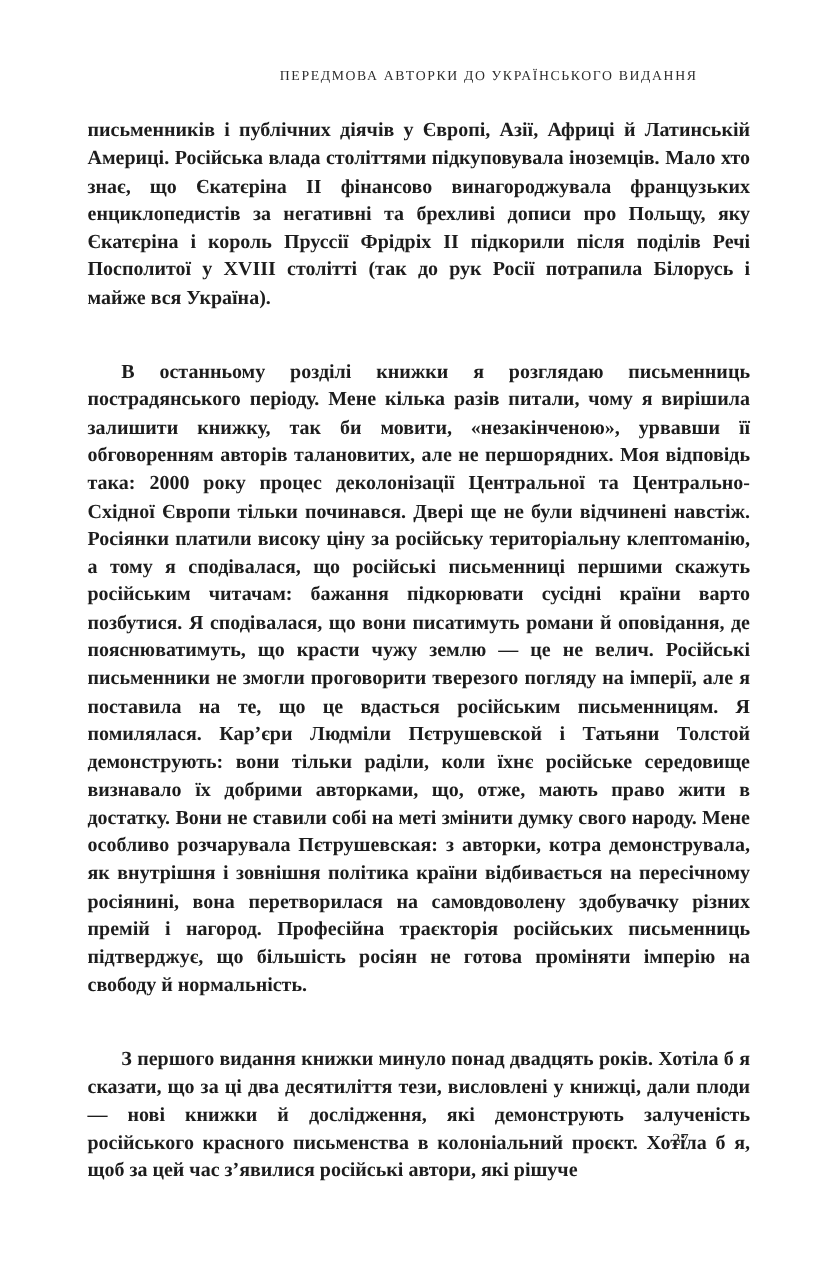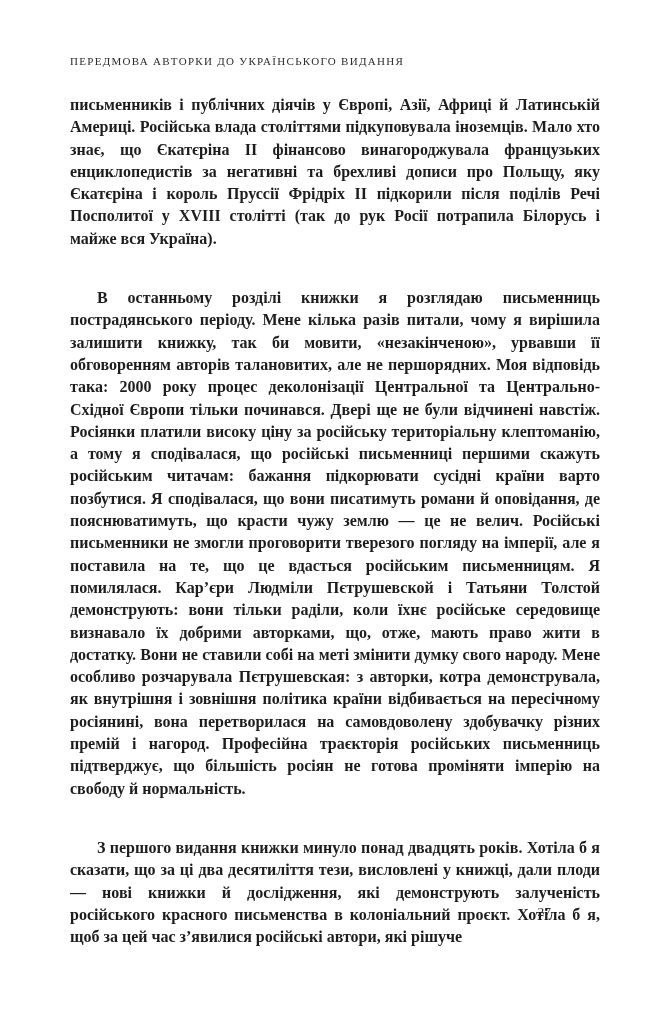--- a/index.html
+++ b/index.html
@@ -16,21 +16,21 @@
     position: absolute;
     inset: 0;
     padding: 55px 67px 0 70px;
     background: #ffffff;
   }
   .running-head {
     font-size: 11px;
     font-weight: 400;
     letter-spacing: 1.3px;
     color: #2c2c2c;
-    text-align: left;
+    text-align: right;
     padding-right: 42px;
     text-transform: uppercase;
     margin-bottom: 27px;
     white-space: nowrap;
   }
   .body-text p {
     font-size: 16px;
     line-height: 22.3px;
     text-align: justify;
     color: #1d1d1d;

